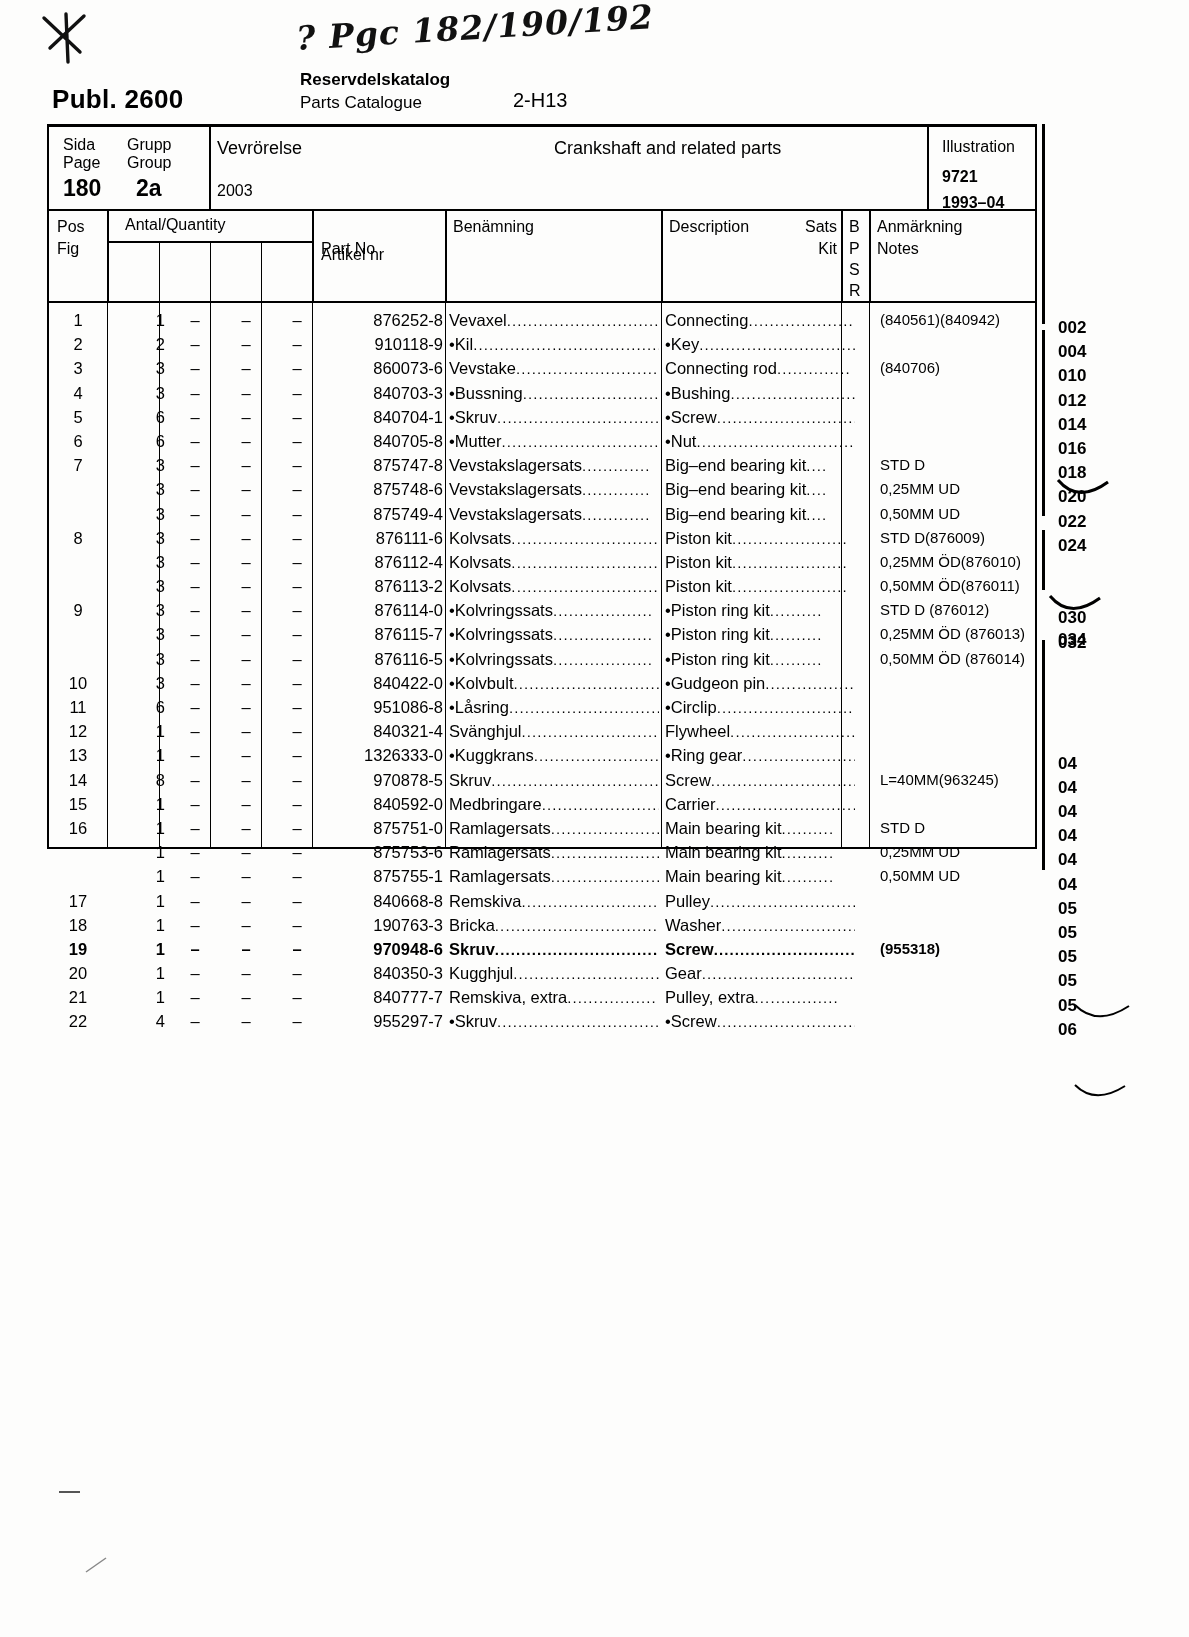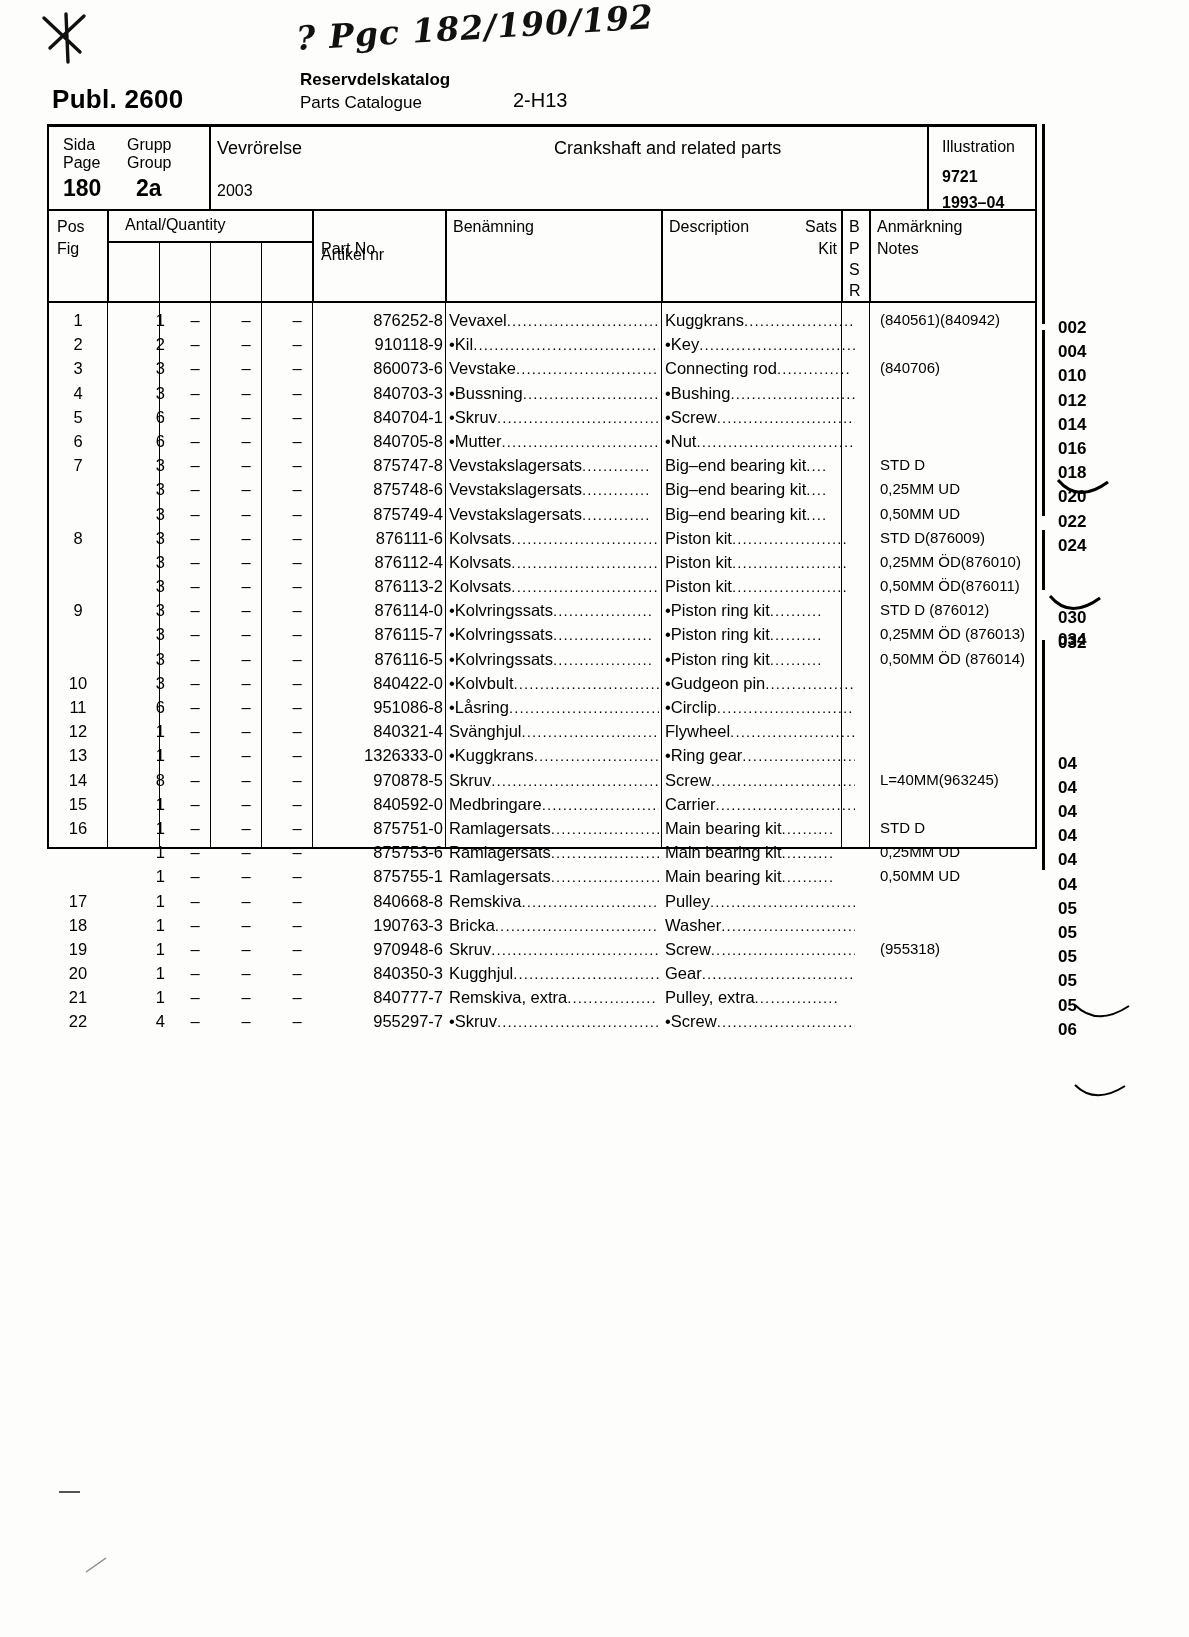--- a/index.html
+++ b/index.html
@@ -325,21 +325,21 @@
 
       <div id="rows-container" style="position:absolute; left:0; top:6px; right:0;">
           <div class="row" style="top: 0px;">
             <div class="cell c-pos">1</div>
             <div class="cell c-qty1">1</div>
             <div class="cell c-qty2">–</div>
             <div class="cell c-qty3">–</div>
             <div class="cell c-qty4">–</div>
             <div class="cell c-part">876252-8</div>
             <div class="cell c-benam"><span class="txt">Vevaxel</span><span class="leader">................................</span></div>
-            <div class="cell c-desc"><span class="txt">Kuggkrans</span><span class="leader">......................</span></div>
+            <div class="cell c-desc"><span class="txt">Connecting</span><span class="leader">......................</span></div>
             <div class="cell c-notes">(840561)(840942)</div>
           </div>
           <div class="row" style="top: 0px;">
             <div class="cell c-pos">2</div>
             <div class="cell c-qty1">2</div>
             <div class="cell c-qty2">–</div>
             <div class="cell c-qty3">–</div>
             <div class="cell c-qty4">–</div>
             <div class="cell c-part">910118-9</div>
             <div class="cell c-benam"><span class="txt">•Kil</span><span class="leader">......................................</span></div>
@@ -603,21 +603,21 @@
             <div class="cell c-pos">18</div>
             <div class="cell c-qty1">1</div>
             <div class="cell c-qty2">–</div>
             <div class="cell c-qty3">–</div>
             <div class="cell c-qty4">–</div>
             <div class="cell c-part">190763-3</div>
             <div class="cell c-benam"><span class="txt">Bricka</span><span class="leader">..................................</span></div>
             <div class="cell c-desc"><span class="txt">Washer</span><span class="leader">..............................</span></div>
             <div class="cell c-notes"></div>
           </div>
-          <div class="row" style="top: 0px;">
+          <div class="row" style="top: 0px; font-weight: bold;">
             <div class="cell c-pos">19</div>
             <div class="cell c-qty1">1</div>
             <div class="cell c-qty2">–</div>
             <div class="cell c-qty3">–</div>
             <div class="cell c-qty4">–</div>
             <div class="cell c-part">970948-6</div>
             <div class="cell c-benam"><span class="txt">Skruv</span><span class="leader">....................................</span></div>
             <div class="cell c-desc"><span class="txt">Screw</span><span class="leader">................................</span></div>
             <div class="cell c-notes">(955318)</div>
           </div>

